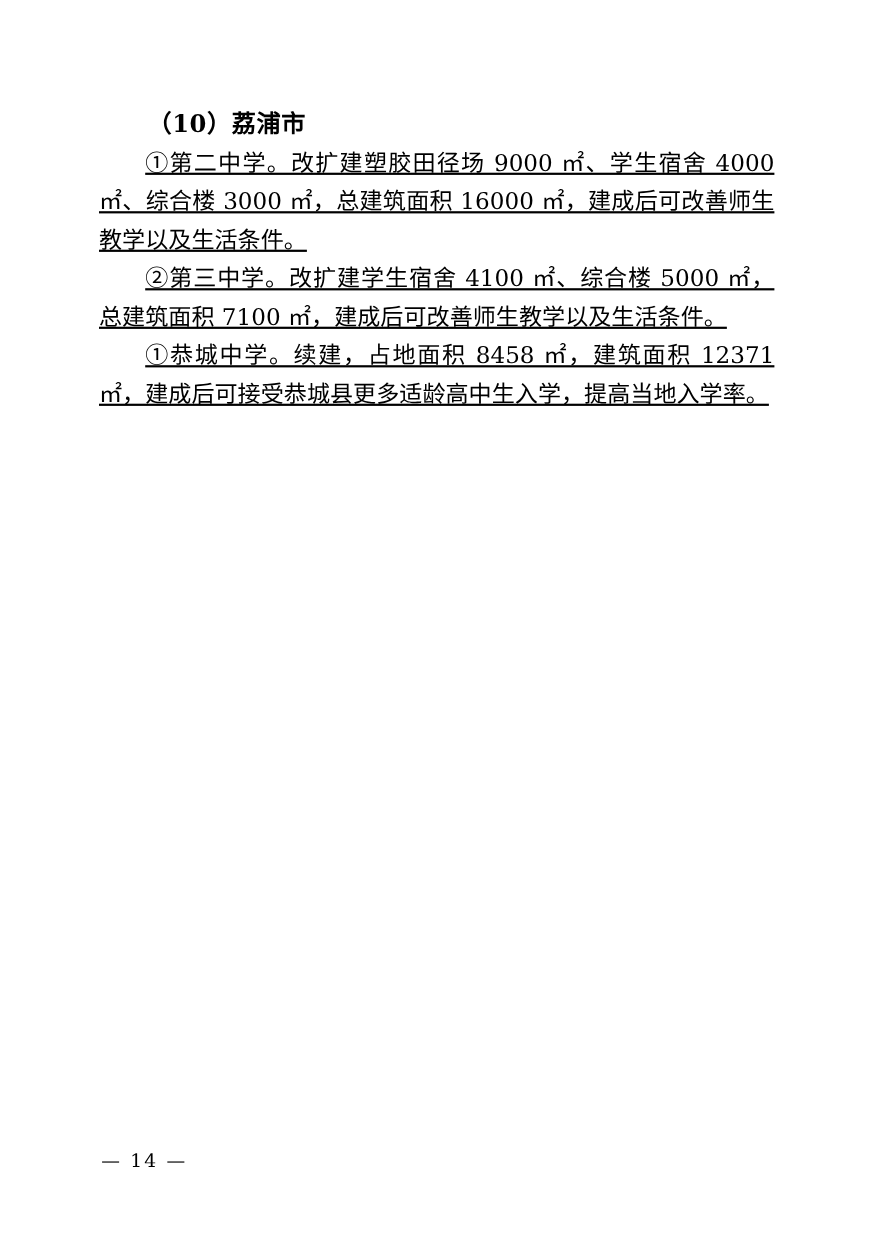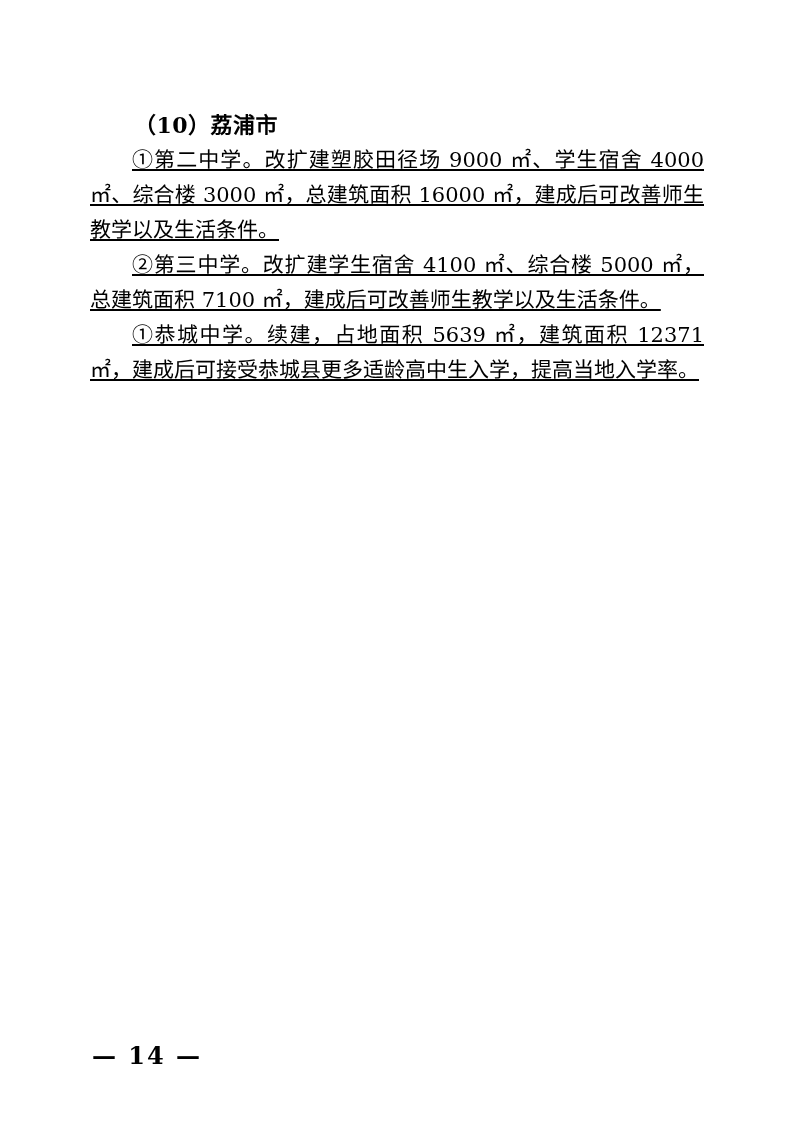--- a/index.html
+++ b/index.html
@@ -12,21 +12,21 @@
     width: 794px;
     height: 1123px;
     background: #ffffff;
     color: #000000;
     font-family: "DejaVu Serif", "Liberation Serif", serif;
     overflow: hidden;
     box-sizing: border-box;
   }
   .content {
     position: absolute;
-    top: 108px;
+    top: 96px;
     left: 90px;
     width: 614px;
   }
   .section-heading {
     margin: 0;
     font-size: 22px;
     line-height: 35px;
     font-weight: bold;
     text-indent: 2em;
     letter-spacing: 0.5px;
@@ -38,38 +38,37 @@
     text-indent: 2em;
     text-align: justify;
     text-justify: inter-ideograph;
     word-break: break-all;
     text-decoration: underline;
   }
   .page-footer {
     position: absolute;
     left: 92px;
     bottom: 56px;
-    font-size: 24px;
+    font-size: 17px;
     line-height: 22px;
     letter-spacing: 2px;
     color: #000000;
-    font-weight: bold;
   }
 </style>
 </head>
 <body>
 
 <div class="page">
   <div class="content">
 
     <h2 class="section-heading">（10）荔浦市</h2>
 
     <p class="body-paragraph">①第二中学。改扩建塑胶田径场 9000 ㎡、学生宿舍 4000 ㎡、综合楼 3000 ㎡，总建筑面积 16000 ㎡，建成后可改善师生教学以及生活条件。</p>
 
     <p class="body-paragraph">②第三中学。改扩建学生宿舍 4100 ㎡、综合楼 5000 ㎡，总建筑面积 7100 ㎡，建成后可改善师生教学以及生活条件。</p>
 
 
-    <p class="body-paragraph">①恭城中学。续建，占地面积 5639 ㎡，建筑面积 12371 ㎡，建成后可接受恭城县更多适龄高中生入学，提高当地入学率。</p>
+    <p class="body-paragraph">①恭城中学。续建，占地面积 8458 ㎡，建筑面积 12371 ㎡，建成后可接受恭城县更多适龄高中生入学，提高当地入学率。</p>
 
   </div>
 
   <div class="page-footer">— 14 —</div>
 </div>
 
 </body></html>

